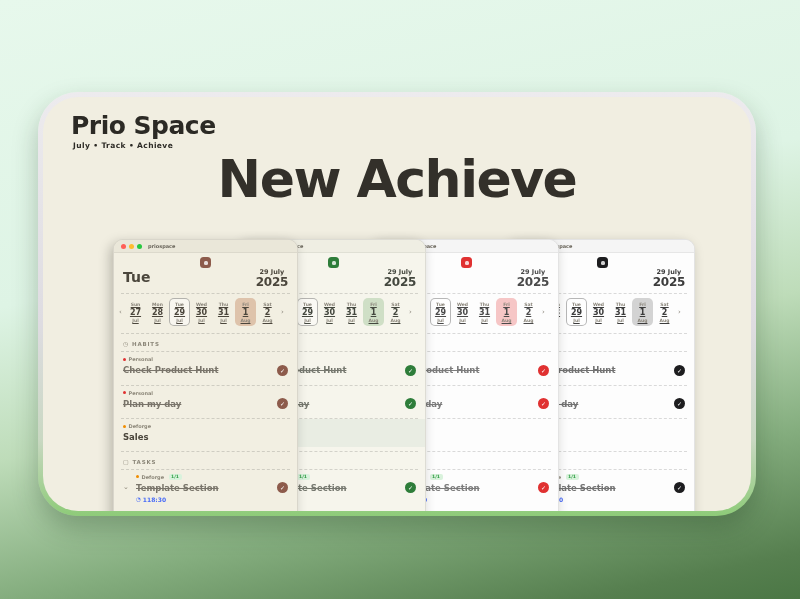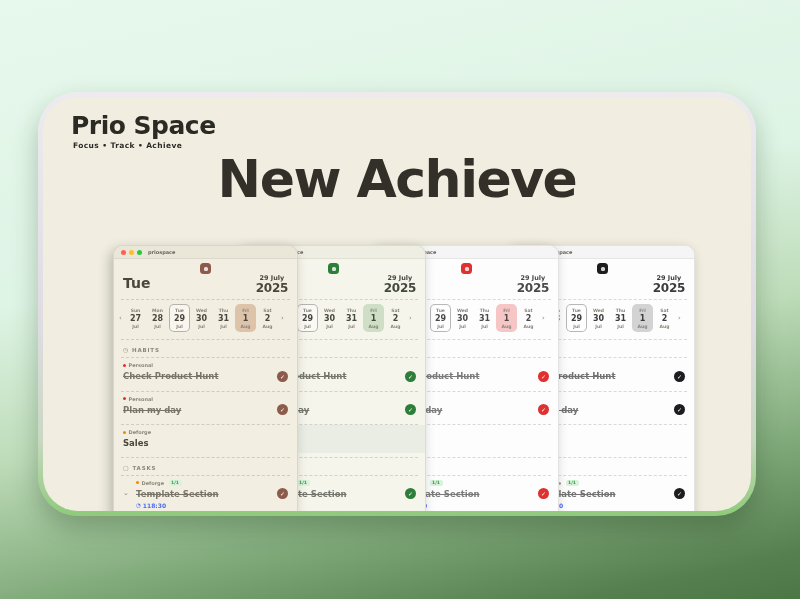--- a/index.html
+++ b/index.html
@@ -27,21 +27,21 @@
   .logo-tagline{ font-size:7.5px; font-weight:700; letter-spacing:.4px; margin:3px 0 0 2px; }
 
   .heading{
     text-align:center; margin-top:52px; font-size:52px; font-weight:800;
     color:#33302a; letter-spacing:-1.5px;
   }
 
   
   .windows-layer{ position:absolute; inset:0; }
   .window{
-    position:absolute; top:148px; width:185px; height:320px;
+    position:absolute; top:142px; width:185px; height:320px;
     background:var(--bg); color:var(--text); border-radius:10px;
     border:1px solid rgba(0,0,0,.10);
     box-shadow:-3px 4px 12px rgba(20,20,10,.25);
     overflow:hidden;
   }
   .win-0{ left:70px;  z-index:40; }
   .win-1{ left:198px; z-index:30; }
   .win-2{ left:331px; z-index:20; }
   .win-3{ left:467px; z-index:10; }
 
@@ -64,21 +64,21 @@
   .date-block{ text-align:center; line-height:1.1; }
   .date-line1{ font-size:6.5px; font-weight:700; }
   .date-line2{ font-size:12px; font-weight:800; letter-spacing:-.3px; }
 
   .divider{ border-top:1px dashed rgba(0,0,0,.14); margin:4px 7px 0; }
 
   .week{ display:flex; align-items:center; padding:4px 3px 3px; gap:1px; }
   .wk-chevron{ font-size:7px; color:#8a857a; width:7px; text-align:center; cursor:default; }
   .day-cell{
     width:21px; padding:2.5px 0; text-align:center; border-radius:5px;
-    border:1px solid transparent; display:flex; flex-direction:column; gap:1px; align-items:center;
+    border:1px solid transparent; display:flex; flex-direction:column; gap:1px; align-items:center;text-decoration:underline;
   }
   .day-cell .dow,.day-cell .mon{ font-size:4.5px; color:#8a857a; font-weight:700; }
   .day-cell .num{ font-size:8px; font-weight:800; }
   .day-cell.today{ border-color:rgba(0,0,0,.28); background:rgba(255,255,255,.45); }
   .day-cell.sel{ background:var(--fill); }
 
   .section-label{
     display:flex; align-items:center; gap:3px; padding:0 9px; margin-top:7px;
     font-size:5.5px; font-weight:700; color:#8d887a; letter-spacing:.8px;
   }
@@ -107,21 +107,21 @@
 </style>
 </head>
 <body>
 
 <div class="stage">
   <div class="card-outer">
     <div class="card">
 
       <div class="logo">
         <div class="logo-title">Prio Space</div>
-        <div class="logo-tagline">Focus • Track • Achieve</div>
+        <div class="logo-tagline">July • Track • Achieve</div>
       </div>
 
       <div class="heading">New Achieve</div>
 
       <div class="windows-layer">
           <div class="window win-0" style="--accent: #8d5b4b; --bg: #f2efe2; --tb: #eae7d9; --fill: #dec3ab; --hl: transparent; --text: #4b463c;">
 
     <div class="titlebar">
       <div class="lights">
         <span class="light" style="background: rgb(255, 95, 87);"></span>

